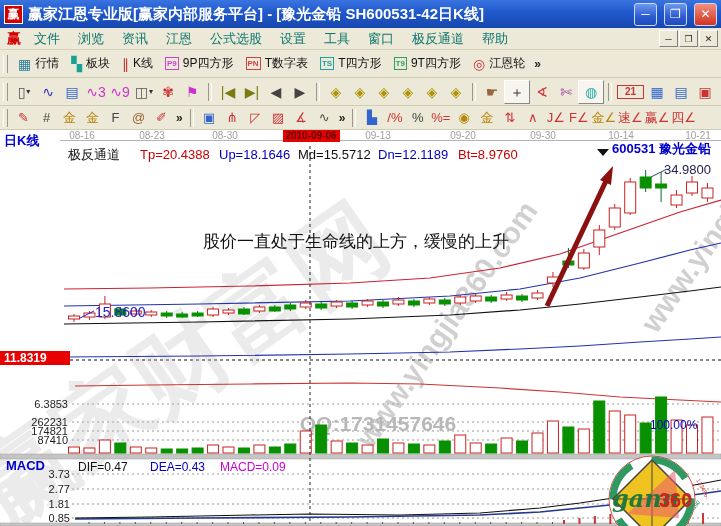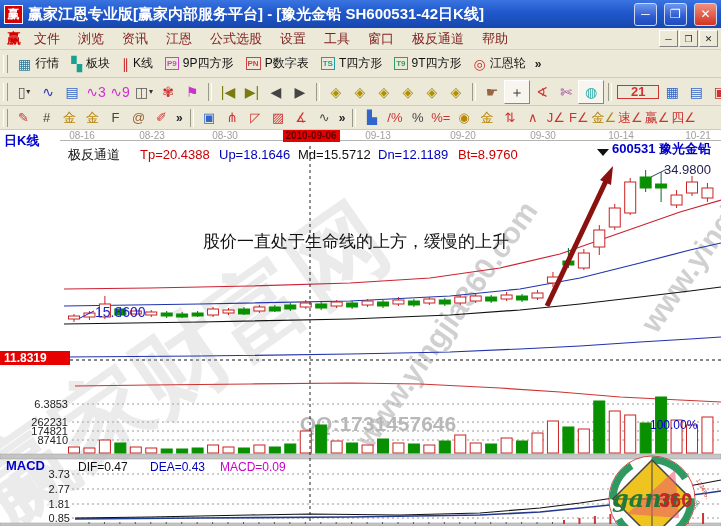--- a/index.html
+++ b/index.html
@@ -15,40 +15,40 @@
   .tb-quick{height:22px;padding:0 9px;display:flex;align-items:center;color:#fff;font-size:13px;font-weight:bold;
     background:linear-gradient(180deg,#4a7de8,#2457c6);border:1px solid #8fb0f2;border-right-color:#12368a;border-bottom-color:#12368a}
   .win-btn{width:21px;height:21px;margin-left:2px;border-radius:3px;display:flex;align-items:center;justify-content:center;
     color:#fff;font-size:12px;font-weight:bold;background:linear-gradient(180deg,#6f97ef,#2c5cd0 60%,#1f4cba);
     border:1px solid #cdd9f5;flex:0 0 auto}
   .win-btn.close{background:linear-gradient(180deg,#f49a8a,#dd4built 0%,#d03020);background:linear-gradient(180deg,#f09080,#d23420)}
   
   .menubar{position:absolute;top:28px;left:0;right:0;height:22px;z-index:10;background:#ece9d8;
     display:flex;align-items:center;padding:0 3px;box-sizing:border-box;border-bottom:1px solid #d6d2bc}
   .menu-logo{color:#d40000;font-weight:bold;font-size:14px;padding:0 4px}
-  .menu-item{padding:0 9px;font-size:13px;color:#7f1d1d}
+  .menu-item{padding:0 9px;font-size:13px;color:#0f766e}
   .menubar .spacer,.toolbar .spacer{flex:1}
   .mdi-btn{width:17px;height:15px;margin-left:1px;background:#ece9d8;border:1px solid #fff;border-right-color:#808080;
     border-bottom-color:#808080;font-size:9px;font-weight:bold;display:flex;align-items:center;justify-content:center;color:#222}
   
   .toolbar{position:absolute;left:0;right:0;z-index:10;background:#ece9d8;display:flex;align-items:center;
     padding:0 2px;box-sizing:border-box;border-bottom:1px solid #cfcbb6;white-space:nowrap}
   #tb1{top:50px;height:28px}
   #tb2{top:78px;height:28px}
   #tb3{top:106px;height:24px}
   .grip{width:3px;height:18px;border-left:1px solid #fff;border-right:1px solid #9a9a8a;margin:0 4px 0 1px;flex:0 0 auto}
   .t1b{display:flex;align-items:center;gap:4px;padding:2px 6px;font-size:12px;color:#111;flex:0 0 auto}
   .ticon{font-size:14px;line-height:14px}
   .tbadge{font-size:8px;font-weight:bold;border:1px solid;padding:0 1px;line-height:11px}
   .sep{width:2px;height:18px;border-left:1px solid #9a9a8a;border-right:1px solid #fff;margin:0 4px;flex:0 0 auto}
   .ib{height:22px;min-width:22px;display:flex;align-items:center;justify-content:center;font-size:14px;
     line-height:14px;flex:0 0 auto;padding:0 1px}
   .ib.active{background:#f7f5ee;border:1px solid #888;border-top-color:#fff;border-left-color:#fff}
   .ib .caret{font-size:8px;color:#333;margin-left:1px}
-  .ib .cbadge{font-size:13px;font-weight:bold;border:1px solid;padding:0 13px;line-height:12px}
+  .ib .cbadge{font-size:10px;font-weight:bold;border:1px solid;padding:0 7px;line-height:12px}
   #tb3 .ib{height:20px;min-width:21px;font-size:13px;line-height:13px}
   .chevron{color:#222;font-weight:bold;font-size:12px;margin:0 3px;flex:0 0 auto}
   
   #chart-svg{position:absolute;top:0;left:0;z-index:1}
   #gann-logo{position:absolute;left:597px;top:452px;z-index:5}
 </style>
 </head>
 <body>
 
 <svg id="chart-svg" width="721" height="526" viewBox="0 0 721 526">
@@ -340,21 +340,21 @@
     <div class="t1b">
       <div class="ticon" style="color: rgb(204, 51, 51);">∥</div>
       <div>K线</div>
     </div>
     <div class="t1b">
       <div class="tbadge" style="color: rgb(204, 68, 204);">P9</div>
       <div>9P四方形</div>
     </div>
     <div class="t1b">
       <div class="tbadge" style="color: rgb(204, 68, 68);">PN</div>
-      <div>P数字表</div>
+      <div>T数字表</div>
     </div>
     <div class="t1b">
       <div class="tbadge" style="color: rgb(32, 160, 160);">TS</div>
       <div>T四方形</div>
     </div>
     <div class="t1b">
       <div class="tbadge" style="color: rgb(48, 160, 96);">T9</div>
       <div>9T四方形</div>
     </div>
     <div class="t1b">

